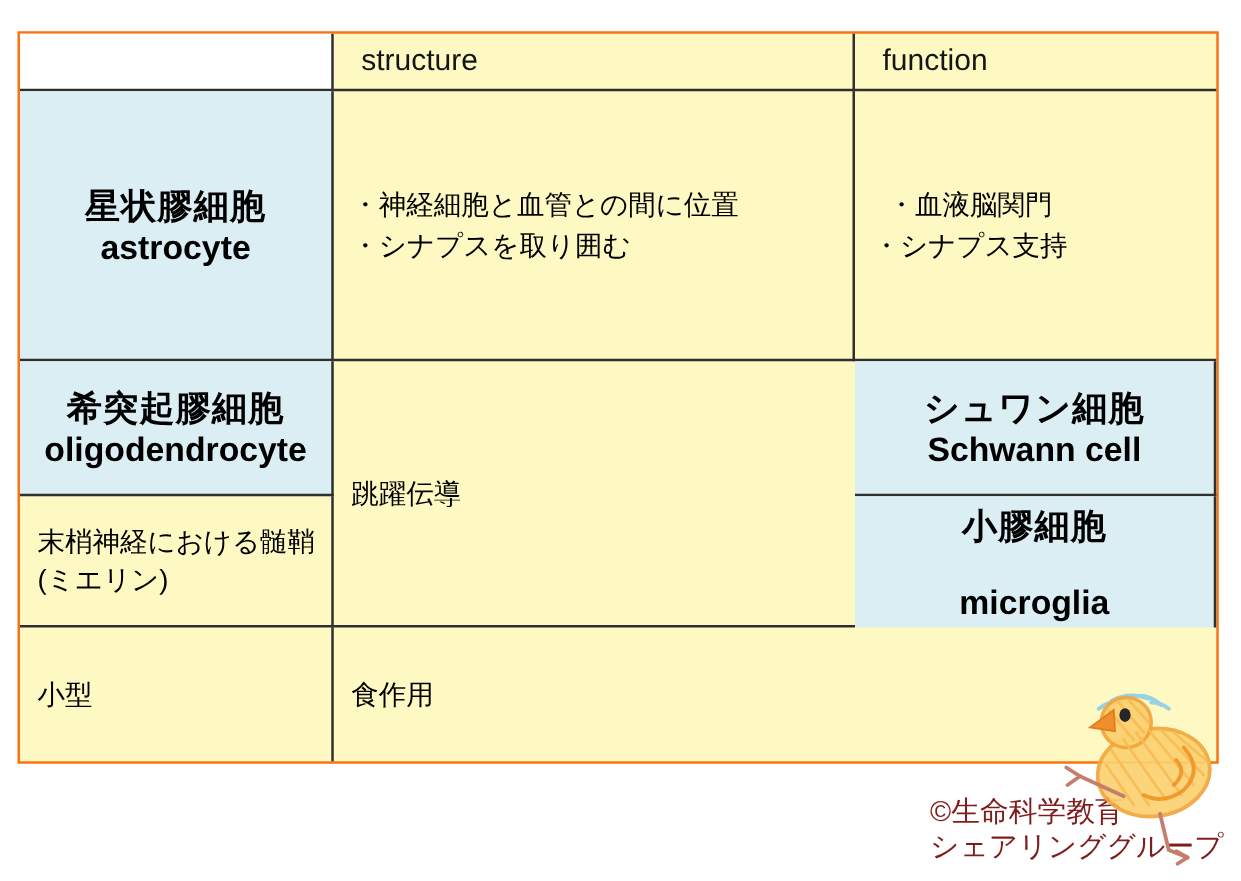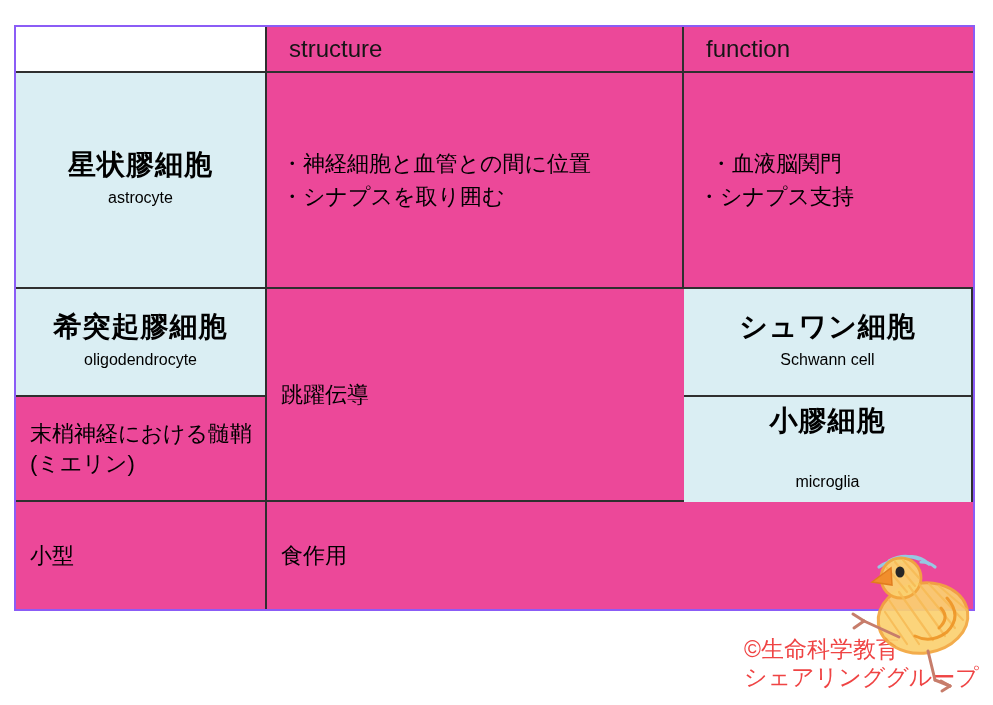--- a/index.html
+++ b/index.html
@@ -2,49 +2,49 @@
 <html><head>
 <meta charset="utf-8">
 <style>
   html,body{margin:0;padding:0;background:#ffffff;}
   .canvas{
     position:relative;width:993px;height:705px;background:#ffffff;overflow:hidden;
     font-family:"Liberation Sans","DejaVu Sans",sans-serif;color:#000;
   }
   .glia-table{
     position:absolute;left:14px;top:25px;width:961px;height:586px;
-    box-sizing:border-box;border:2px solid #8b5cf6;
+    box-sizing:border-box;border:2px solid #f97316;
     display:grid;
     grid-template-columns:251px 417px 289px;
     grid-template-rows:46px 216px 108px 105px 107px;
     grid-auto-flow:row;
-    background:#ec4899;z-index:1;
+    background:#fef9c3;z-index:1;
   }
   .cell{
     box-sizing:border-box;
     border-right:2px solid #2f2f2f;
     border-bottom:2px solid #2f2f2f;
     display:flex;align-items:center;overflow:hidden;
   }
   .cell.last-col{border-right:none;text-align:center;}
   .cell.last-row{border-bottom:none;gap:28px;}
   .head-cell{font-size:24px;padding-left:22px;color:#151515;}
   .name-cell{
     background:#daeef3;flex-direction:column;justify-content:center;
     text-align:center;padding:0 4px;
   }
   .name-jp{font-size:28px;font-weight:600;line-height:36px;letter-spacing:1px;}
-  .name-en{font-size:16px;line-height:30px;}
+  .name-en{font-size:27px;line-height:30px;font-weight:bold;}
   .body-cell{font-size:22px;padding-left:14px;line-height:30px;}
   .bullets{display:flex;flex-direction:column;}
   .bullets .line{line-height:33px;}
   .fn-merged{grid-row:span 2;}
   .credit{
     position:absolute;left:744px;top:635px;z-index:2;
-    font-size:23px;line-height:28px;color:#ef4444;white-space:nowrap;
+    font-size:23px;line-height:28px;color:#7f1d1d;white-space:nowrap;
   }
   .chick{position:absolute;left:823px;top:540px;width:167px;height:165px;z-index:5;}
 </style>
 </head>
 <body>
 
 <div class="canvas">
 
   <div class="glia-table">
 

